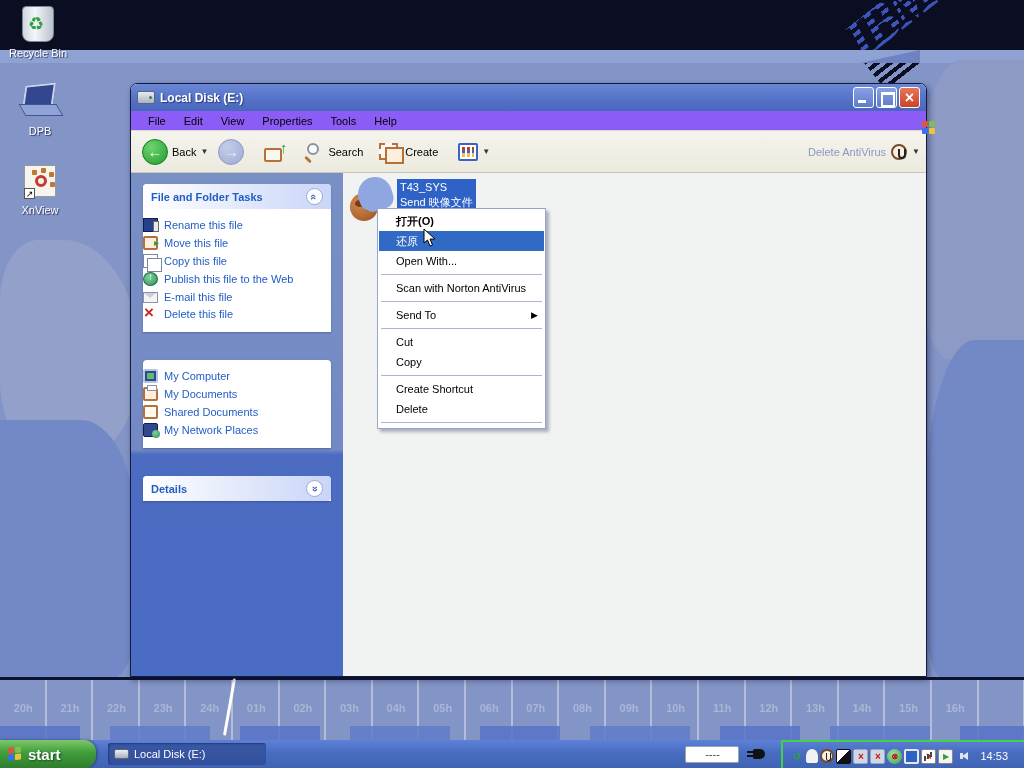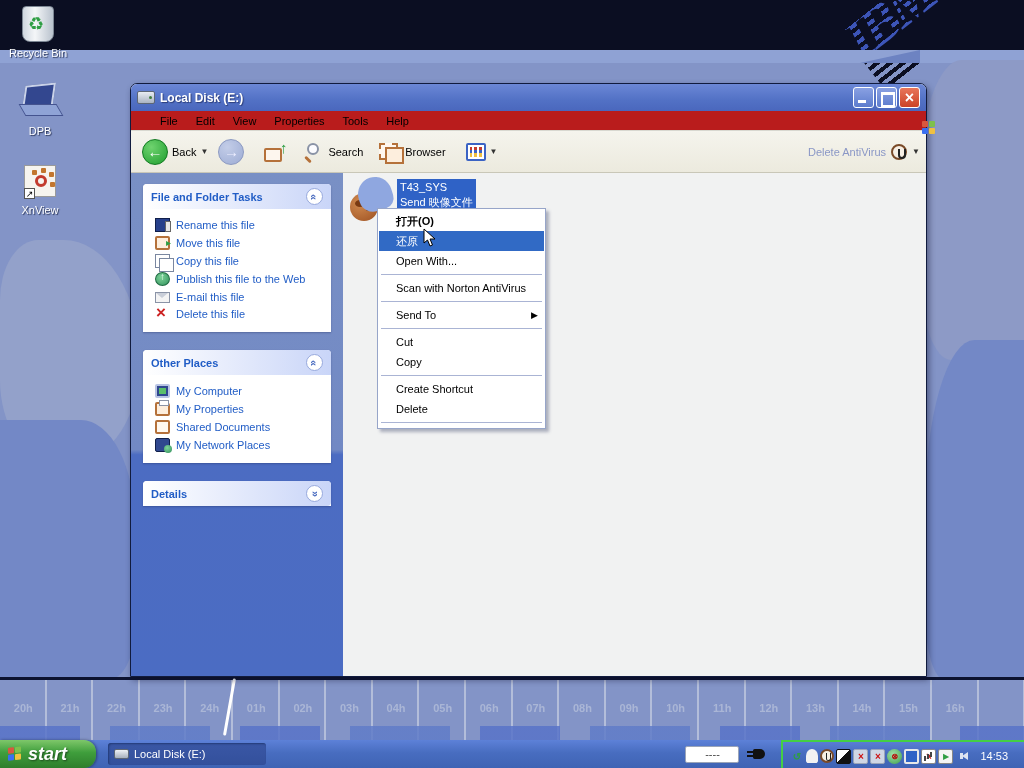--- a/index.html
+++ b/index.html
@@ -74,22 +74,22 @@
   .title-txt { color:#fff; font-weight:bold; font-size:12px; text-shadow:1px 1px 1px #2c3d78; flex:1; }
   .winbtn { width:21px; height:21px; margin-left:2px; border:1px solid #fff; border-radius:3px;
             background:linear-gradient(180deg,#89a0e2,#5d7ccd); position:relative; }
   .winbtn.close { background:linear-gradient(180deg,#e8765a,#cc4326); }
   .winbtn.min::after { content:""; position:absolute; left:4px; bottom:4px; width:8px; height:3px; background:#fff; }
   .winbtn.max::after { content:""; position:absolute; left:4px; top:4px; width:10px; height:10px;
             border:2px solid #fff; border-top-width:3px; }
   .winbtn.close::after { content:"×"; position:absolute; left:0; top:-1px; width:100%; text-align:center;
             color:#fff; font-weight:bold; font-size:16px; line-height:21px; }
 
-  .menubar { height:20px; background:#b91c1c; display:flex; align-items:center;
-            padding-left:20px; border-bottom:1px solid #d8d8d0; }
+  .menubar { height:20px; background:#8b5cf6; display:flex; align-items:center;
+            padding-left:8px; border-bottom:1px solid #d8d8d0; }
   .menubar .mi { font-size:11px; color:#000; padding:2px 9px; }
   .mb-flag { margin-left:auto; margin-right:4px; }
   .winflag { position:relative; width:15px; height:14px; transform:skewY(-6deg); }
   .winflag i { position:absolute; width:6px; height:6px; border-radius:1px; }
   .winflag .f1{left:0;top:0;background:#d8573f;} .winflag .f2{left:7px;top:0;background:#7ec04b;}
   .winflag .f3{left:0;top:7px;background:#3b6ff0;} .winflag .f4{left:7px;top:7px;background:#f0c040;}
 
   .toolbar { height:42px; background:linear-gradient(180deg,#f5f4ed,#eceade);
             display:flex; align-items:center; padding:0 6px; border-bottom:1px solid #c9c7b8; }
   .tbtn { display:flex; align-items:center; gap:4px; padding:3px 5px; border-radius:3px; font-size:11px; color:#000; }
@@ -118,31 +118,31 @@
   .tb-right { margin-left:auto; display:flex; align-items:center; gap:5px; }
   .norton-txt { font-size:11px; color:#8a97c6; }
   .norton-ic { width:16px; height:16px; border:2px solid #7a4a28; border-radius:50%;
             background:#f7efe4; position:relative; }
   .norton-ic::after { content:""; position:absolute; left:5px; top:3px; width:4px; height:8px;
             border:2px solid #222; border-top:none; border-radius:0 0 4px 4px; }
 
   .winbody { position:absolute; left:0; top:89px; right:0; bottom:0; display:flex; }
   .taskpane { width:212px; background:linear-gradient(180deg,#7990c5 0%,#7289c4 55%,#4c6cc2 56%,#4b6cc3 100%);
             padding:11px 12px; overflow:hidden; }
-  .tp-box { background:#fff; border-radius:4px 4px 0 0; margin-bottom:18px;
+  .tp-box { background:#fff; border-radius:4px 4px 0 0; margin-bottom:28px;
             box-shadow:0 1px 2px rgba(30,40,90,.35); }
   .tp-head { height:25px; border-radius:4px 4px 0 0; padding:0 8px;
             background:linear-gradient(90deg,#ffffff,#c9d5f8); display:flex; align-items:center; }
   .tp-head .t { font-size:11px; font-weight:bold; color:#215dc6; flex:1; }
   .chev { width:17px; height:17px; border-radius:50%; background:#fff; border:1px solid #97a9dd;
             color:#4a6cc0; font-size:11px; font-weight:bold; display:flex; align-items:center;
             justify-content:center; }
   .chev.up span { display:block; transform:rotate(90deg); }
   .chev.down span { display:block; transform:rotate(-90deg); }
-  .tp-items { padding:7px 6px 9px 12px;border-radius:25px; }
+  .tp-items { padding:7px 6px 9px 0;border-radius:25px; }
   .tp-link { display:flex; align-items:center; gap:6px; padding:2px 0; font-size:11px; color:#215dc6; }
   .li { width:15px; height:14px; position:relative; flex:none; }
   .li-rename { background:#27408b; border:1px solid #101f4a; }
   .li-rename::after{content:"";position:absolute;right:-2px;top:2px;width:4px;height:9px;background:#e8e8e8;border:1px solid #666;}
   .li-move { border:2px solid #b5713a; background:#fdeedd; border-radius:2px; }
   .li-move::after{content:"▸";position:absolute;right:-3px;top:-1px;color:#2f9e44;font-size:10px;}
   .li-copy { background:#fff; border:1px solid #7a87a0; }
   .li-copy::after{content:"";position:absolute;left:3px;top:3px;width:13px;height:12px;background:#fff;border:1px solid #7a87a0;}
   .li-web { border-radius:50%; background:radial-gradient(circle at 40% 35%,#7fd49a,#2f8f5b); border:1px solid #1d6b40; }
   .li-web::after{content:"↑";position:absolute;left:4px;top:-2px;color:#eafff0;font-size:10px;font-weight:bold;}
@@ -181,21 +181,21 @@
   
   .cursor { position:absolute; left:423px; top:228px; z-index:99; }
 
   
   .taskbar { position:absolute; left:0; bottom:0; width:1024px; height:28px;
             background:linear-gradient(180deg,#5d81d8,#486dc0 45%,#3f63b4); display:flex; align-items:center; }
   .startbtn { height:28px; width:96px; border-radius:0 12px 12px 0; display:flex; align-items:center;
             gap:5px; padding:0 14px 0 8px;
             background:linear-gradient(180deg,#7ec76a,#3f9e3c 45%,#2e7e2c);
             box-shadow:1px 0 3px rgba(0,0,0,.4); }
-  .startbtn .lbl { color:#fff; font-size:18px; font-weight:bold; font-style:italic;
+  .startbtn .lbl { color:#fff; font-size:15px; font-weight:bold; 
             text-shadow:1px 1px 2px #1d4a1d; }
   .taskbtns { display:flex; gap:3px; margin-left:12px; }
   .tkb { width:158px; height:22px; border-radius:3px; display:flex; align-items:center; gap:5px;
          padding:0 6px; font-size:11px; color:#fff; white-space:nowrap; overflow:hidden; }
   .tkb.pressed { background:linear-gradient(180deg,#3a57a5,#33509c); box-shadow:inset 1px 1px 2px #233a75; }
   .tkb.normal  { background:linear-gradient(180deg,#7a9ae4,#5c81d6); box-shadow:inset 0 1px 0 #9ab4f0; }
   .disk-ic { width:15px; height:10px; background:linear-gradient(180deg,#eef1f5,#a7b0bd);
          border:1px solid #5d6675; border-radius:2px; flex:none; }
   .xnv-ic { width:13px; height:13px; background:#fff; border:1px solid #999; position:relative; flex:none; }
   .xnv-ic::after { content:""; position:absolute; left:3px; top:3px; width:5px; height:5px;
@@ -340,21 +340,21 @@
       </div>
       <div class="tbtn" style="margin-left:8px;">
         <div class="mag">
           <div class="lens"></div>
             <div class="handle"></div>
         </div>
         <span>Search</span>
       </div>
       <div class="tbtn" style="margin-left:6px;">
         <div class="folders-ic"></div>
-        <span>Browser</span>
+        <span>Create</span>
       </div>
       <div class="tbtn" style="margin-left:10px;">
         <div class="views-ic">
             <i></i>
             <i></i>
             <i></i>
           </div>
         <span class="dd">▼</span>
       </div>
       <div class="tb-right">
@@ -396,34 +396,28 @@
               <span class="txt">E-mail this file</span>
             </div>
             <div class="tp-link">
               <div class="li li-del"></div>
               <span class="txt">Delete this file</span>
             </div>
           </div>
         </div>
 
         <div class="tp-box">
-          <div class="tp-head">
-            <span class="t">Other Places</span>
-            <div class="chev up">
-                <span>«</span>
-              </div>
-          </div>
           <div class="tp-items">
             <div class="tp-link">
               <div class="li li-mycomp"></div>
               <span class="txt">My Computer</span>
             </div>
             <div class="tp-link">
               <div class="li li-mydocs"></div>
-              <span class="txt">My Properties</span>
+              <span class="txt">My Documents</span>
             </div>
             <div class="tp-link">
               <div class="li li-shared"></div>
               <span class="txt">Shared Documents</span>
             </div>
             <div class="tp-link">
               <div class="li li-net"></div>
               <span class="txt">My Network Places</span>
             </div>
           </div>

